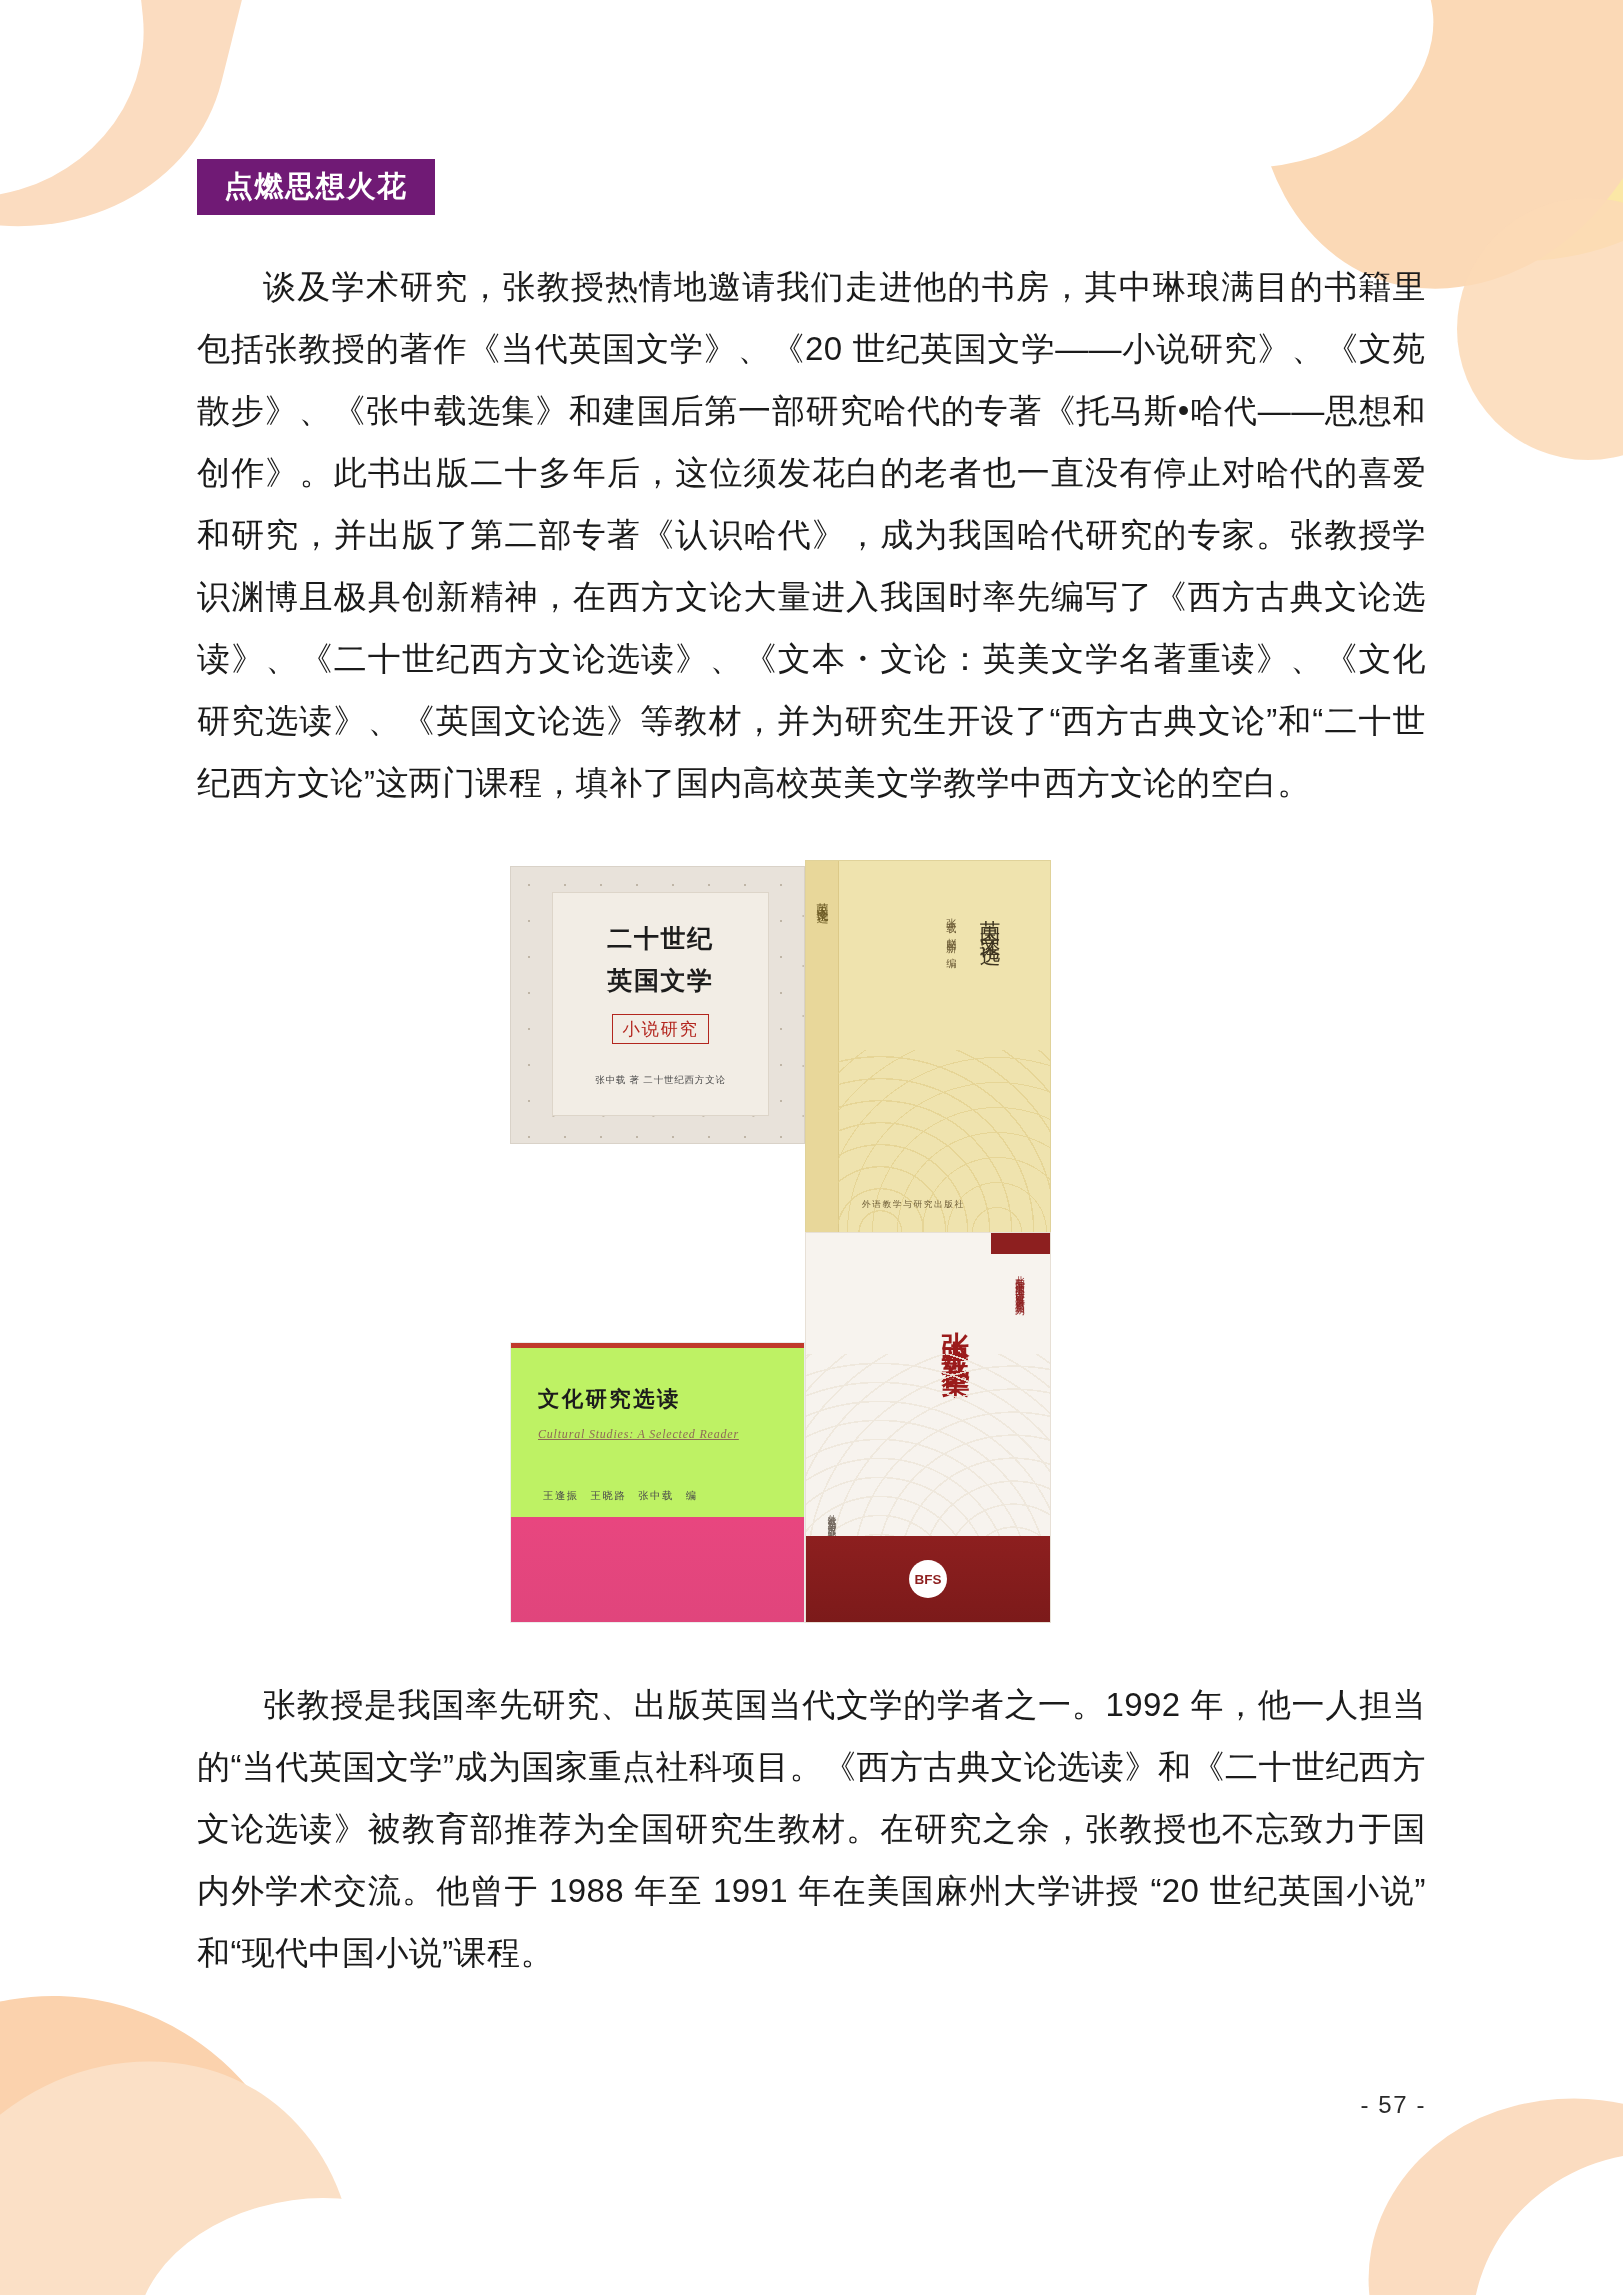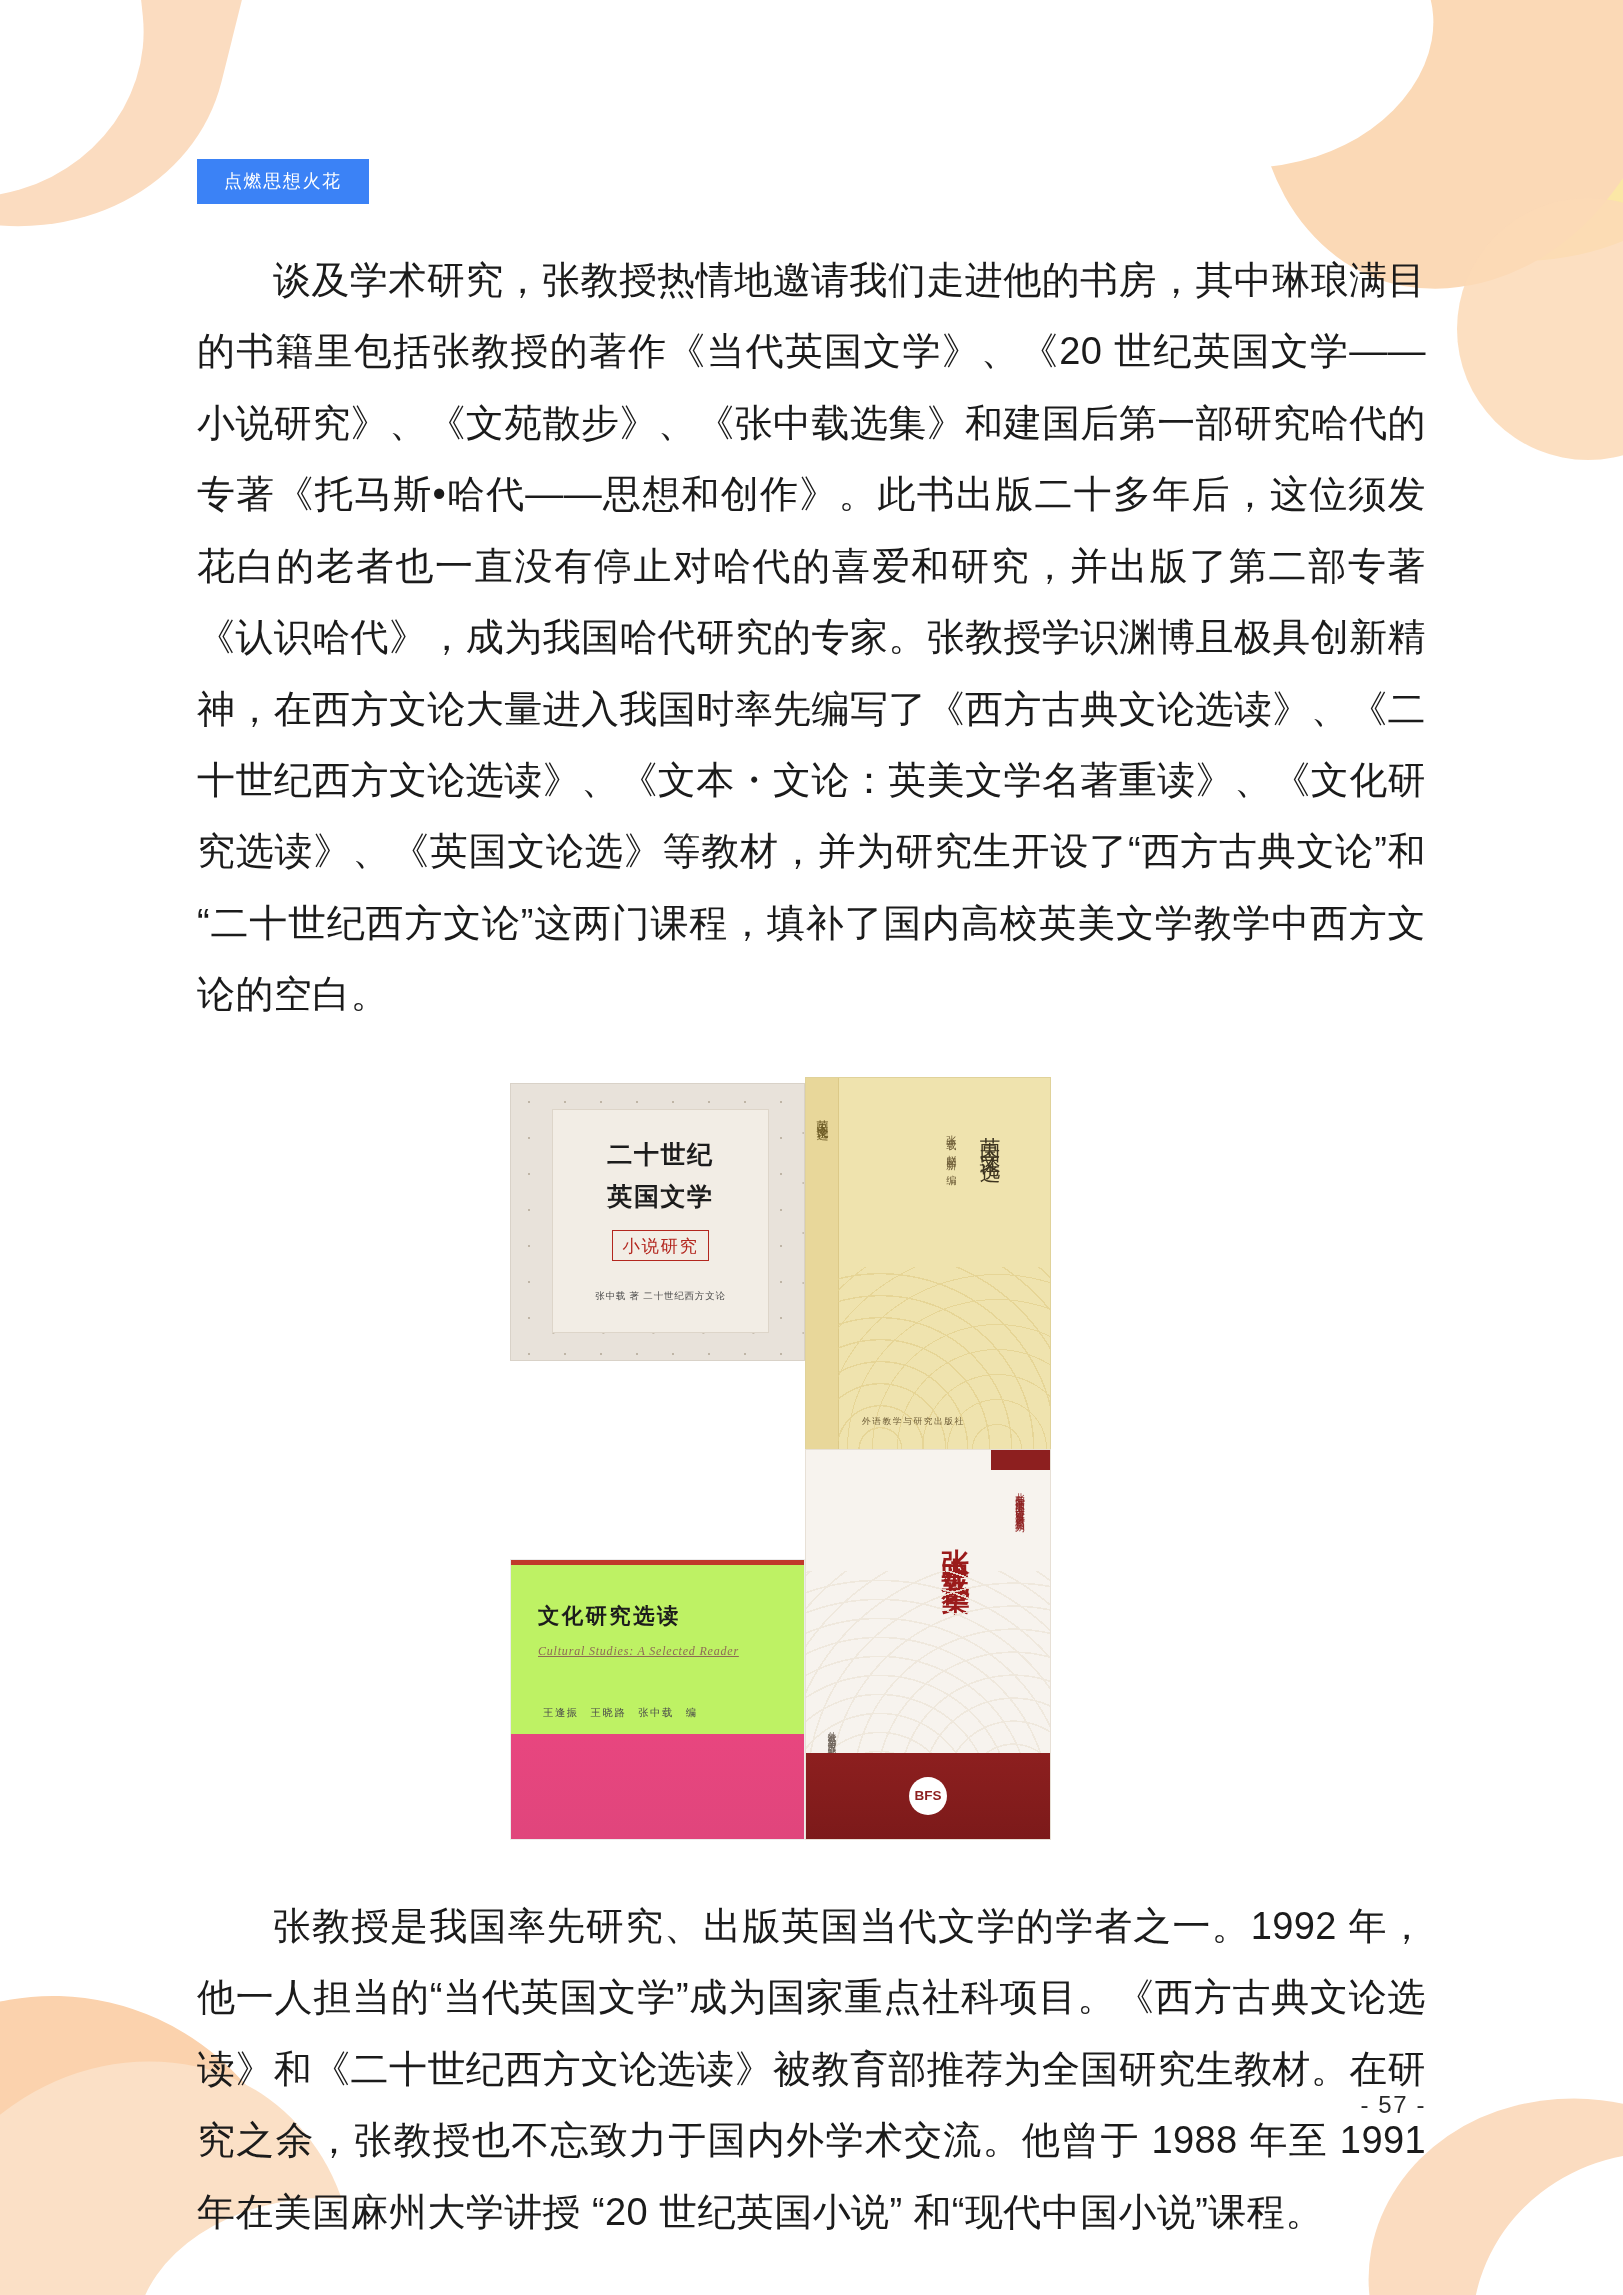--- a/index.html
+++ b/index.html
@@ -129,32 +129,32 @@
   
   .content {
     position: absolute;
     left: 197px;
     top: 159px;
     width: 1229px;
   }
 
   .section-tag {
     display: inline-block;
-    background: #3b82f6;
+    background: #701a75;
     color: #ffffff;
-    font-size: 18px;
-    font-weight: normal;
+    font-size: 29px;
+    font-weight: bold;
     letter-spacing: 1.6px;
     padding: 12.7px 27px 14.3px 27px;
     line-height: 1;
   }
 
   .body-text {
     margin-top: 41px;
-    font-size: 38px;
+    font-size: 33px;
     line-height: 1.88;
     color: #1b1b1b;
     text-align: justify;
     text-justify: inter-ideograph;
     text-indent: 2em;
     letter-spacing: 0.4px;
   }
 
   .body-text.second {
     margin-top: 51px;

